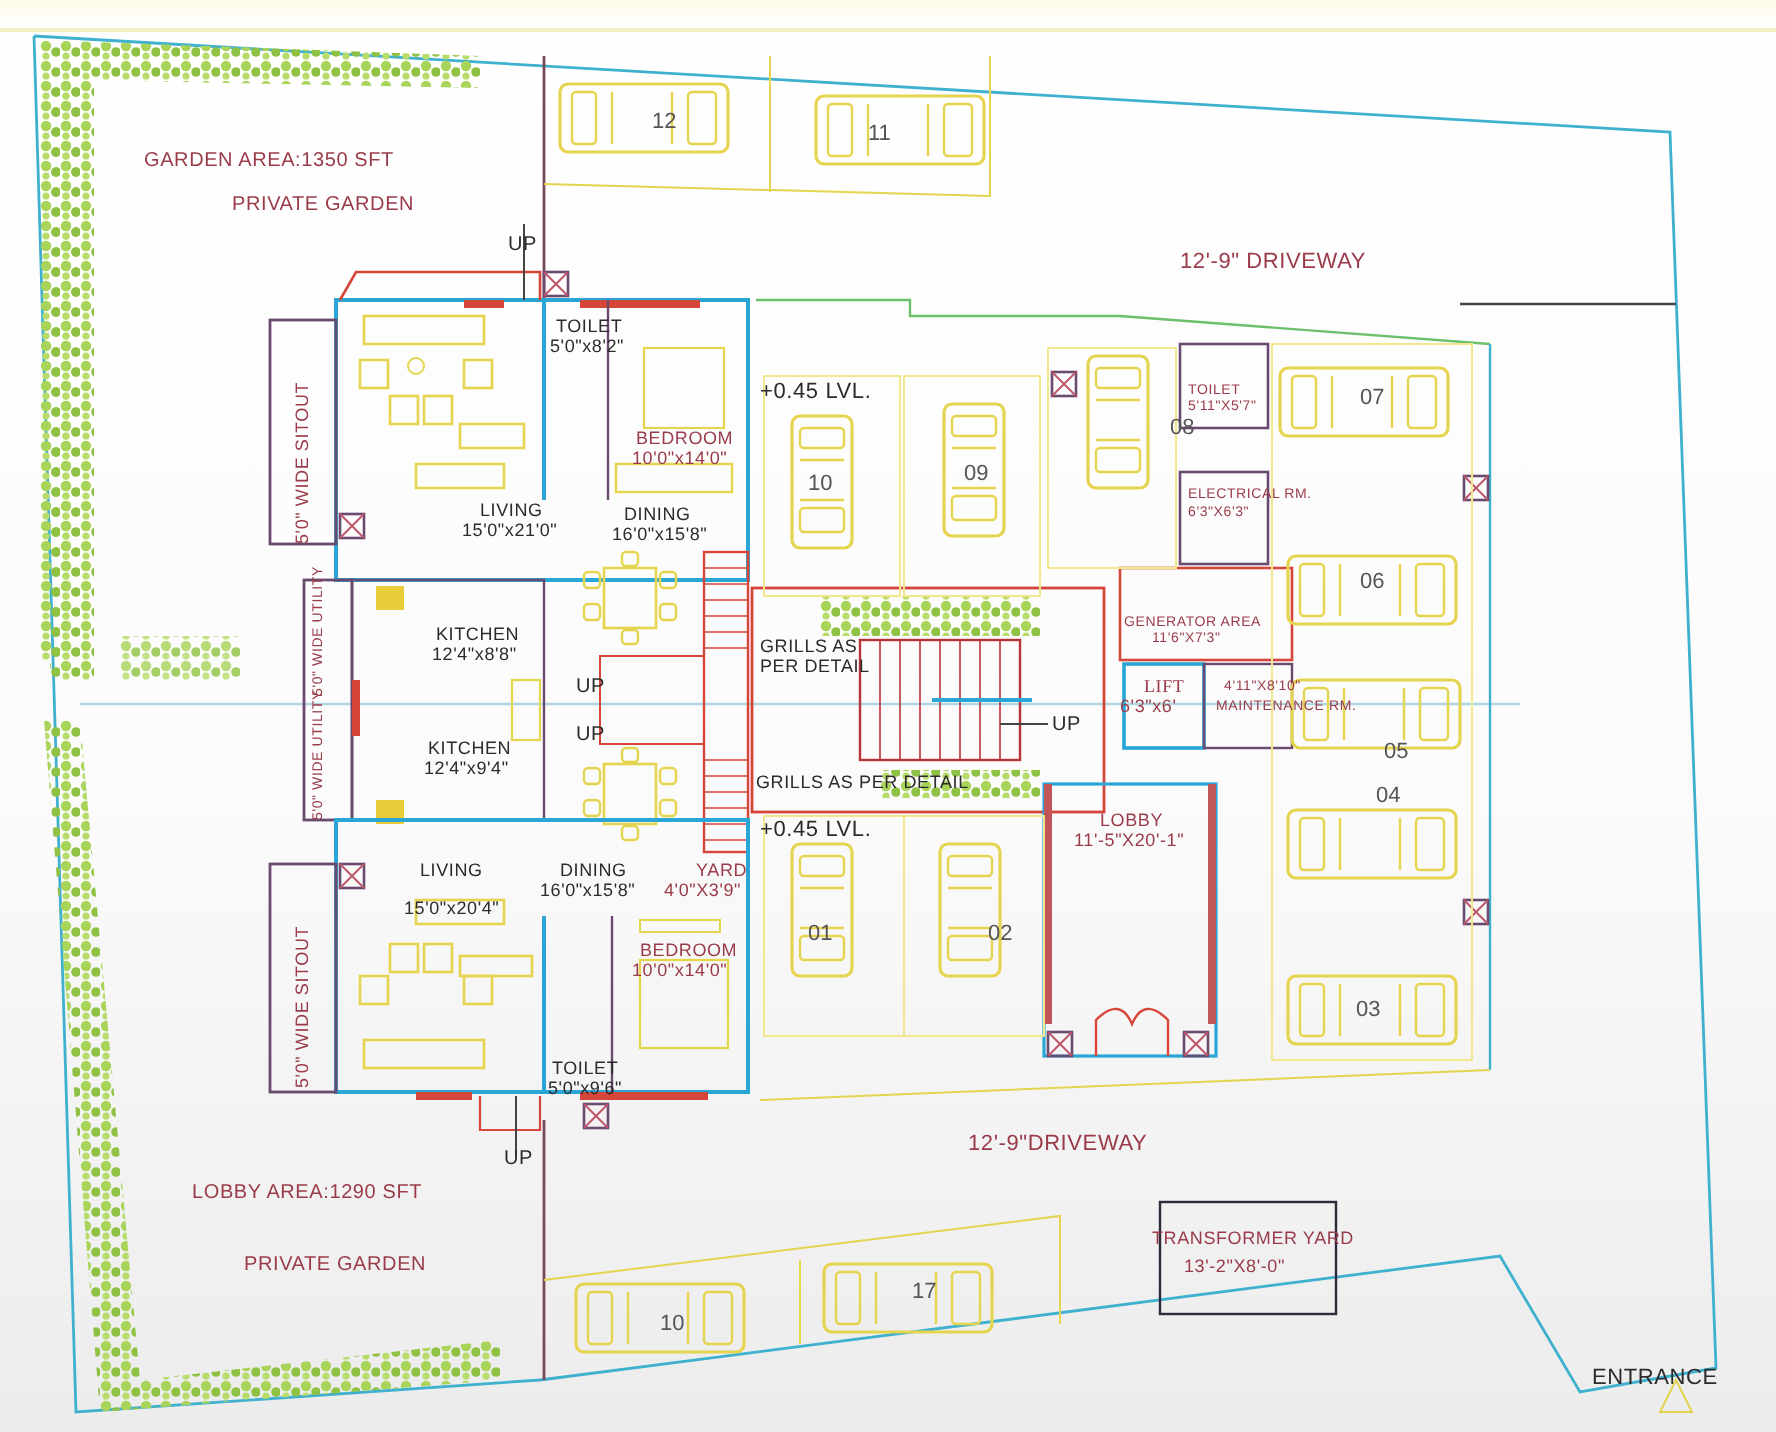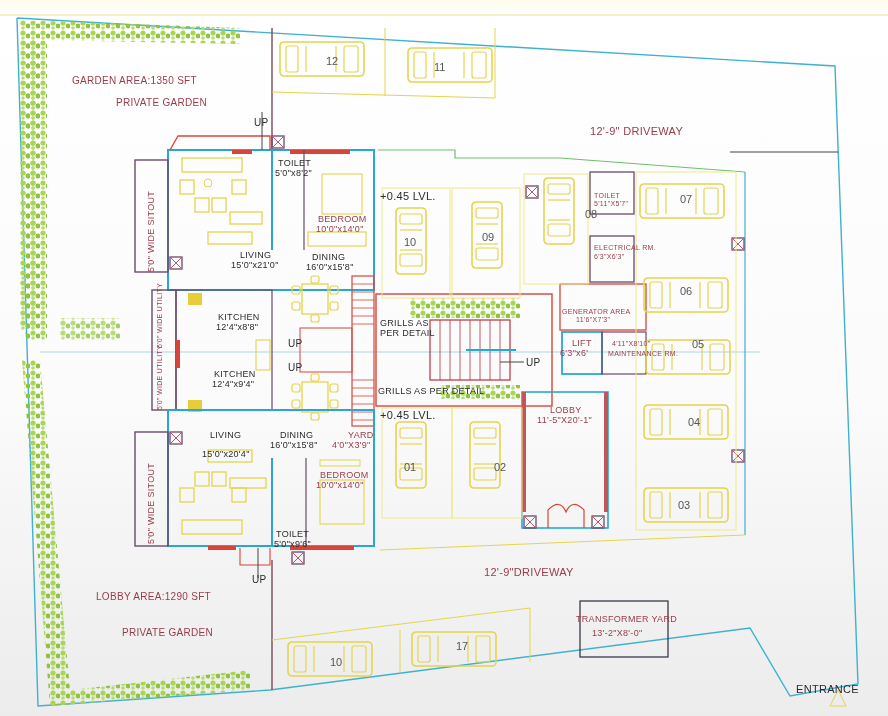--- a/index.html
+++ b/index.html
@@ -254,32 +254,32 @@
 <div class="lbl med" style="left:316px;top:480px;">10'0"x14'0"</div>
 <div class="lbl med dark" style="left:276px;top:529px;">TOILET</div>
 <div class="lbl med dark" style="left:274px;top:539px;">5'0"x9'6"</div>
 
 <div class="lbl small" style="left:594px;top:192px;">TOILET</div>
 <div class="lbl small" style="left:594px;top:200px;">5'11"X5'7"</div>
 <div class="lbl small" style="left:594px;top:244px;">ELECTRICAL RM.</div>
 <div class="lbl small" style="left:594px;top:253px;">6'3"X6'3"</div>
 <div class="lbl small" style="left:562px;top:308px;">GENERATOR AREA</div>
 <div class="lbl small" style="left:576px;top:316px;">11'6"X7'3"</div>
-<div class="lbl med" style="left:572px;top:338px;">LIFT</div>
+<div class="lbl med" style="left:572px;top:338px;font-family:Liberation Serif, serif;">LIFT</div>
 <div class="lbl med" style="left:560px;top:348px;">6'3"x6'</div>
 <div class="lbl small" style="left:608px;top:350px;">MAINTENANCE RM.</div>
 <div class="lbl small" style="left:612px;top:340px;">4'11"X8'10"</div>
 <div class="lbl med" style="left:550px;top:405px;">LOBBY</div>
 <div class="lbl med" style="left:537px;top:415px;">11'-5"X20'-1"</div>
 
 <div class="car-num" style="left:404px;top:461px;">01</div>
 <div class="car-num" style="left:478px;top:461px;padding-left:16px;">02</div>
 <div class="car-num" style="left:678px;top:499px;">03</div>
-<div class="car-num" style="left:688px;top:416px;">04</div>
-<div class="car-num" style="left:692px;top:338px;">05</div>
+<div class="car-num" style="left:688px;top:392px;">04</div>
+<div class="car-num" style="left:692px;top:370px;">05</div>
 <div class="car-num" style="left:680px;top:285px;">06</div>
 <div class="car-num" style="left:680px;top:193px;">07</div>
 <div class="car-num" style="left:554px;top:208px;padding-left:31px;">08</div>
 <div class="car-num" style="left:482px;top:231px;">09</div>
 <div class="car-num" style="left:404px;top:236px;">10</div>
 <div class="car-num" style="left:434px;top:61px;">11</div>
 <div class="car-num" style="left:326px;top:55px;">12</div>
 <div class="car-num" style="left:330px;top:656px;">10</div>
 <div class="car-num" style="left:456px;top:640px;">17</div>
 

